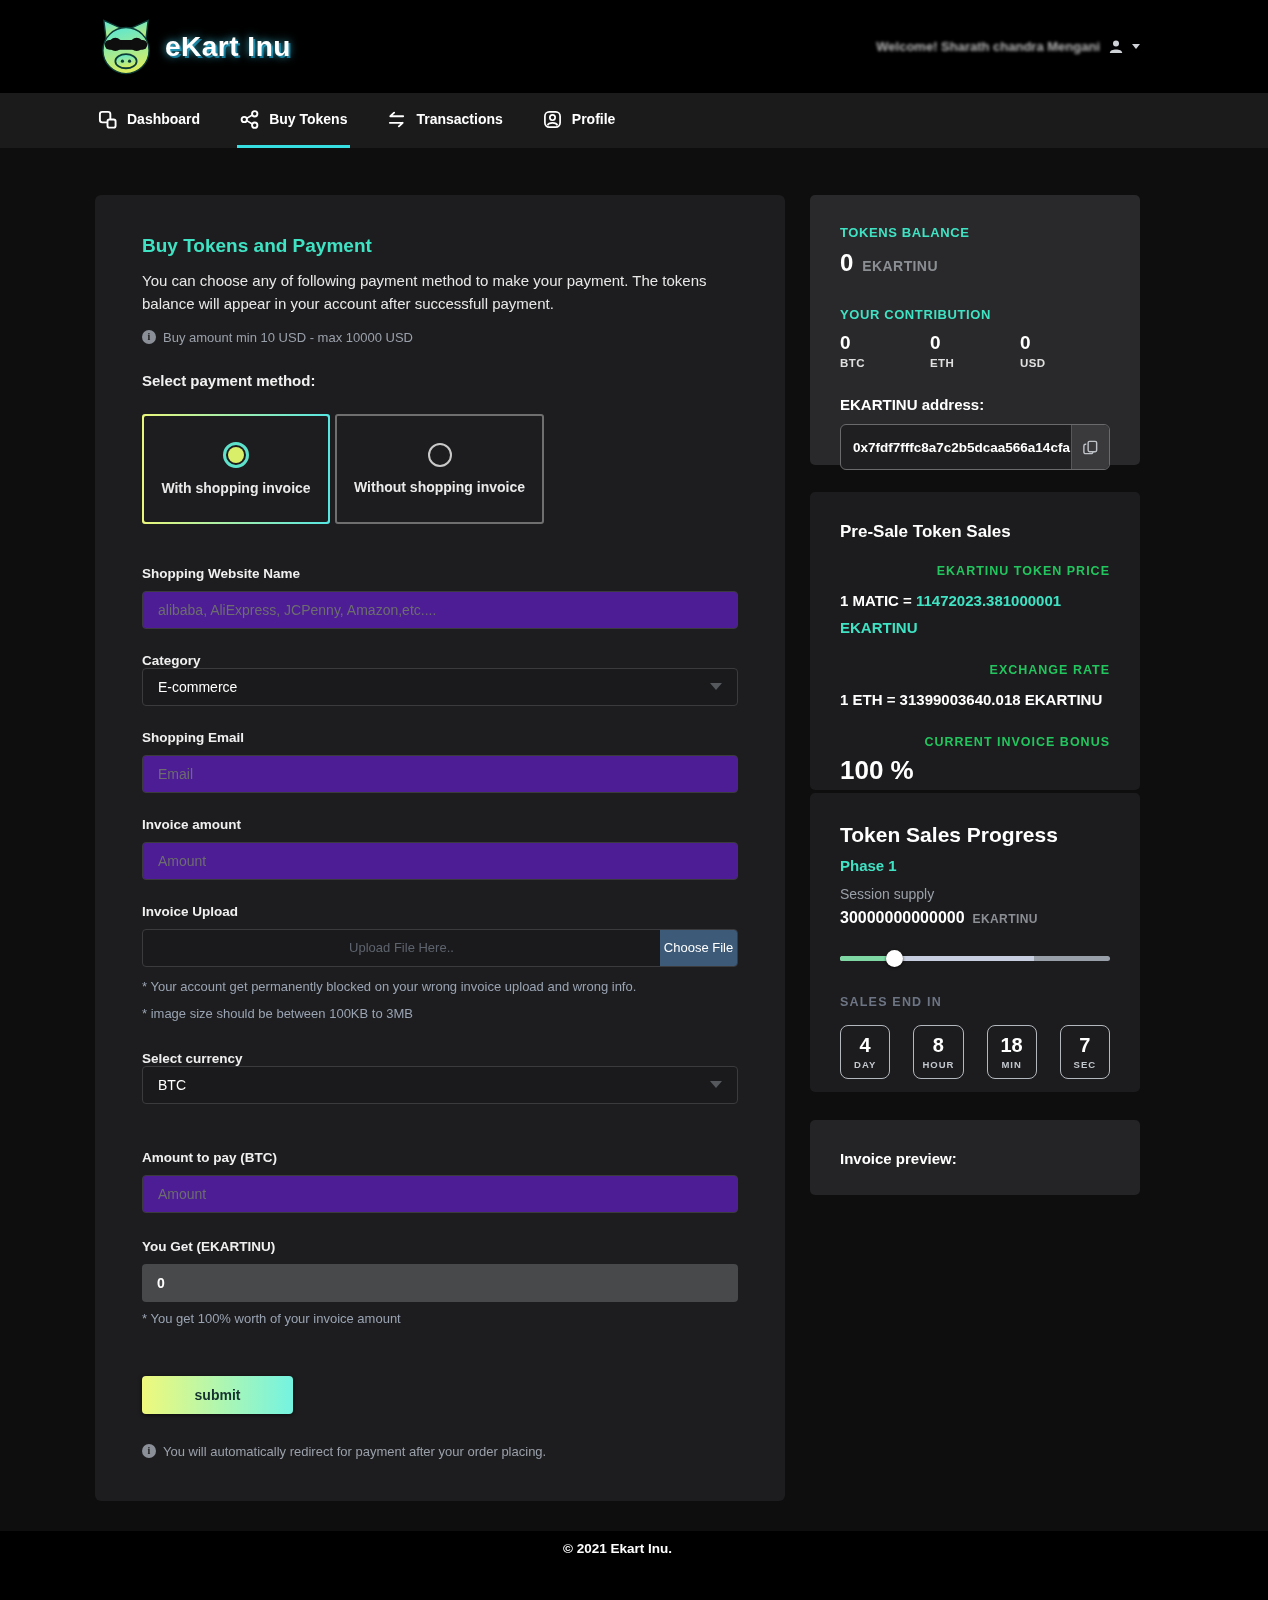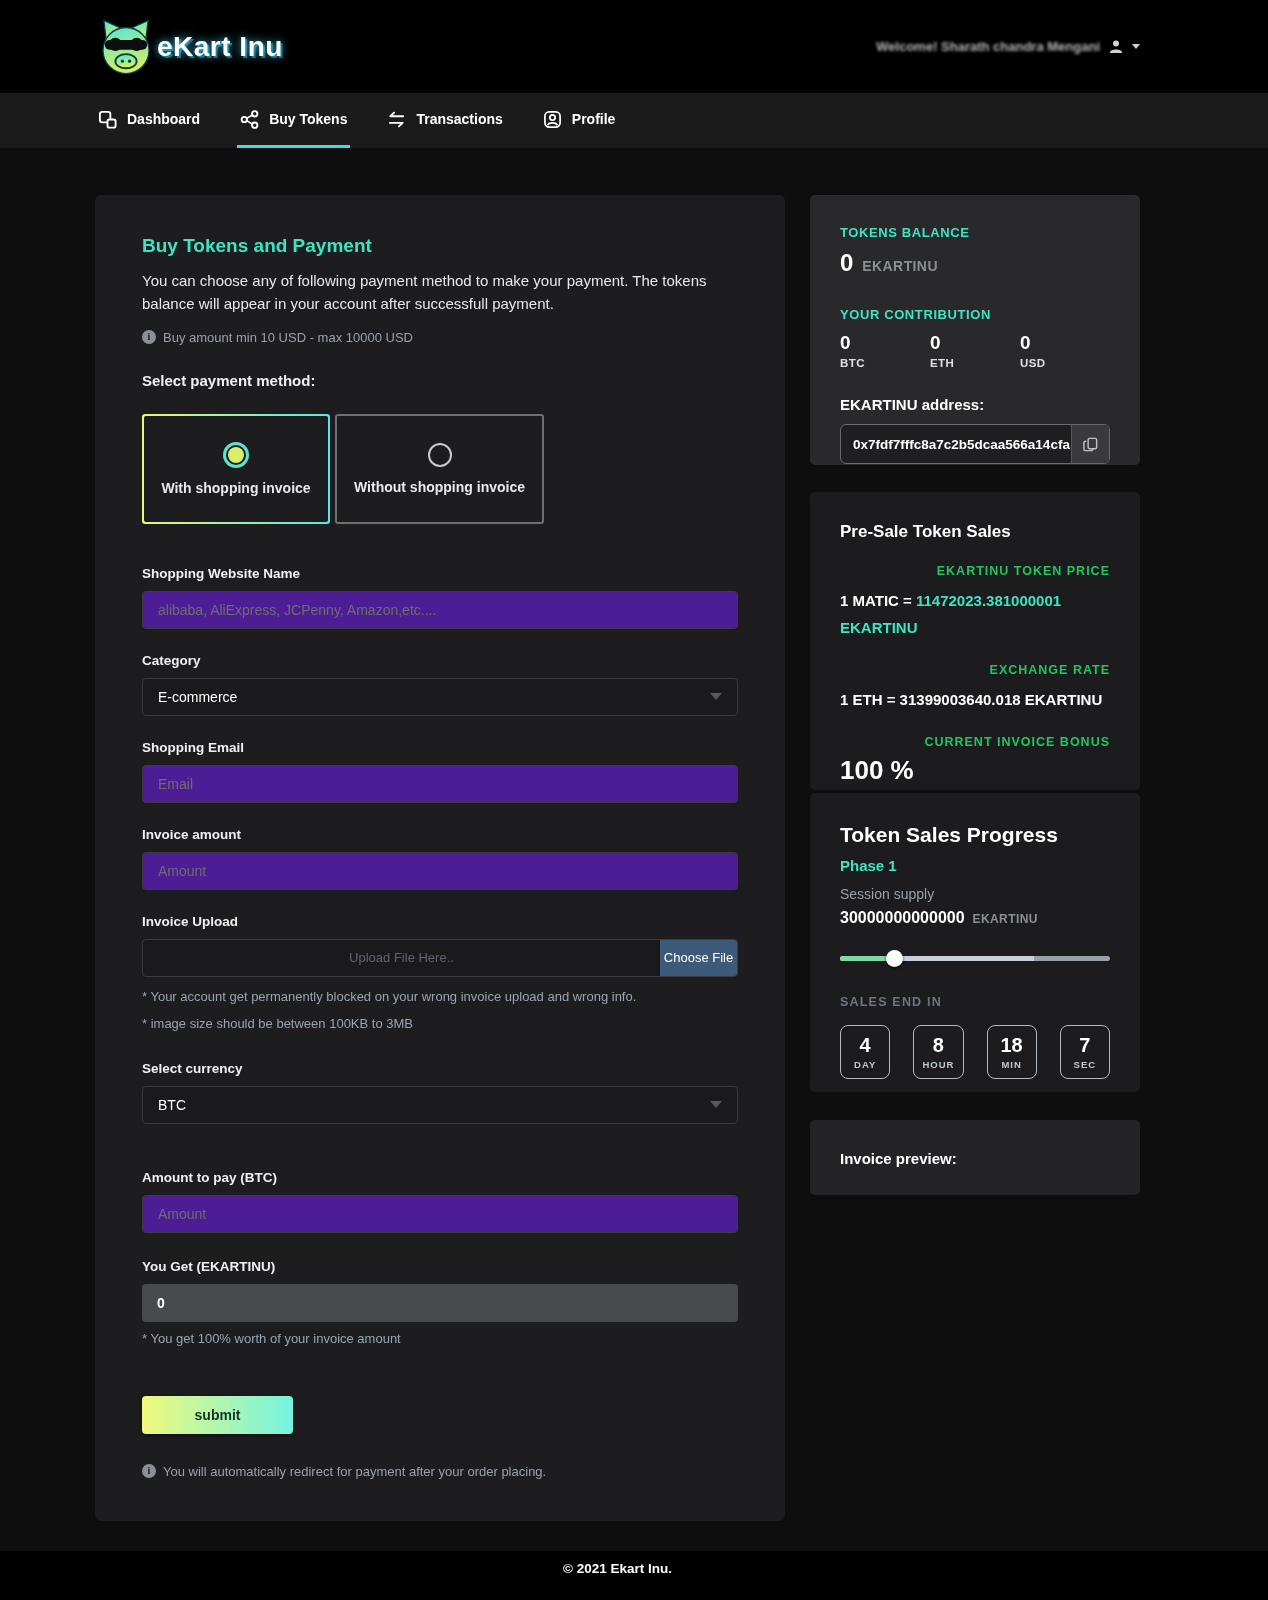--- a/index.html
+++ b/index.html
@@ -3,21 +3,21 @@
 <meta charset="utf-8">
 <style>
   * { margin:0; padding:0; box-sizing:border-box; }
   html,body { width:1268px; background:#000; font-family:"Liberation Sans", sans-serif; }
   body { height:1600px; display:flex; flex-direction:column; overflow:hidden; }
   .container { width:1045px; margin-left:95px; }
 
   
   .topbar { height:93px; background:#000; flex:none; }
   .topbar .container { height:100%; display:flex; align-items:center; justify-content:space-between; }
-  .brand { display:flex; align-items:center; }
+  .brand { display:flex; align-items:center; gap:8px; }
   .brand svg { width:62px; height:58px; }
   .brand-name { font-size:28px; font-weight:800; color:#fff; letter-spacing:.5px;
     text-shadow:0 0 9px rgba(70,215,245,.85), 2px 2px 0 rgba(22,140,180,.75); }
   .user-area { display:flex; align-items:center; gap:8px; }
   .welcome-text { color:#c9c9c9; font-size:13px; font-weight:bold; filter:blur(1.7px); opacity:.9; }
   .user-icon svg { width:16px; height:16px; display:block; }
   .caret-down { width:0; height:0; border-left:4px solid transparent; border-right:4px solid transparent; border-top:5px solid #cfd3d8; }
 
   
   .navbar { height:55px; background:#1b1b1b; flex:none; }
@@ -50,21 +50,21 @@
   .radio-outer { width:26px; height:26px; border-radius:50%; border:3px solid #5ee2cc; display:flex; align-items:center; justify-content:center; }
   .radio-inner { width:16px; height:16px; border-radius:50%; background:#d9ef6a; }
   .radio-empty { width:24px; height:24px; border-radius:50%; border:2.5px solid #c9c9c9; }
   .pm-label { color:#eaeaea; font-size:14px; font-weight:bold; }
 
   .field { margin-top:24px; }
   .field-label { color:#f0f0f0; font-size:13.5px; font-weight:bold; }
   .text-input { margin-top:10px; width:100%; height:38px; background:#4c1d95; border:1px solid #3b3b3d; border-radius:4px;
     color:#fff; font-size:14px; padding:0 15px; outline:none; font-family:"Liberation Sans", sans-serif; }
   .text-input::placeholder { color:#6d6d6d; }
-  .select-box { margin-top:10px; width:100%; height:38px; background:#1a1a1c; border:1px solid #3b3b3d; border-radius:4px;
+  .select-box { width:100%; height:38px; background:#1a1a1c; border:1px solid #3b3b3d; border-radius:4px;
     display:flex; align-items:center; justify-content:space-between; padding:0 15px; cursor:pointer; }
   .select-value { color:#fff; font-size:14px; }
   .select-caret { width:0; height:0; border-left:6px solid transparent; border-right:6px solid transparent; border-top:7px solid #55585c; }
 
   .upload-box { margin-top:10px; width:100%; height:38px; background:#1a1a1c; border:1px solid #3b3b3d; border-radius:4px;
     display:flex; align-items:stretch; overflow:hidden; }
   .upload-placeholder { flex:1; display:flex; align-items:center; justify-content:center; color:#5e646e; font-size:13px; }
   .choose-file-btn { width:77px; background:#3d5a78; color:#fff; font-size:13px; border:none; cursor:pointer;
     display:flex; align-items:center; justify-content:center; font-family:"Liberation Sans", sans-serif; }
   .warn-note { color:#99a3b2; font-size:13px; margin-top:12px; }
@@ -90,21 +90,21 @@
   .teal-heading { color:#3fe3c4; font-size:13px; font-weight:bold; letter-spacing:.6px; }
   .balance-row { margin-top:9px; display:flex; align-items:baseline; gap:9px; }
   .balance-value { color:#fff; font-size:24px; font-weight:bold; }
   .balance-unit { color:#8b8f94; font-size:14px; font-weight:bold; letter-spacing:.4px; }
   .contrib-heading { margin-top:30px; }
   .contrib-row { display:flex; margin-top:10px; }
   .contrib-item { width:90px; }
   .contrib-value { color:#fff; font-size:19px; font-weight:bold; }
   .contrib-unit { color:#e0e0e0; font-size:11.5px; font-weight:bold; margin-top:3px; letter-spacing:.4px; }
   .address-label { color:#fff; font-size:15px; font-weight:bold; margin-top:27px; }
-  .address-box { margin-top:11px; height:40px; border:1px solid #6a6a6c; border-radius:6px; background:#1f1f21;
+  .address-box { margin-top:11px; height:46px; border:1px solid #6a6a6c; border-radius:6px; background:#1f1f21;
     display:flex; align-items:stretch; overflow:hidden; }
   .address-input { flex:1; min-width:0; background:transparent; border:none; outline:none; color:#fff; font-size:13.5px;
     font-weight:bold; padding:0 0 0 12px; white-space:nowrap; font-family:"Liberation Sans", sans-serif; }
   .copy-btn { width:38px; background:#3a3a3d; border:none; border-left:1px solid #57575a; cursor:pointer;
     display:flex; align-items:center; justify-content:center; border-radius:0 5px 5px 0; }
   .copy-btn svg { width:17px; height:17px; }
 
   .panel-title { color:#fff; font-size:17px; font-weight:bold; }
   .gray-heading { color:#22c55e; font-size:12.5px; font-weight:bold; letter-spacing:1px; margin-top:22px;text-align:right; }
   .rate-line { color:#fff; font-size:15px; font-weight:bold; margin-top:9px; line-height:1.8; }

